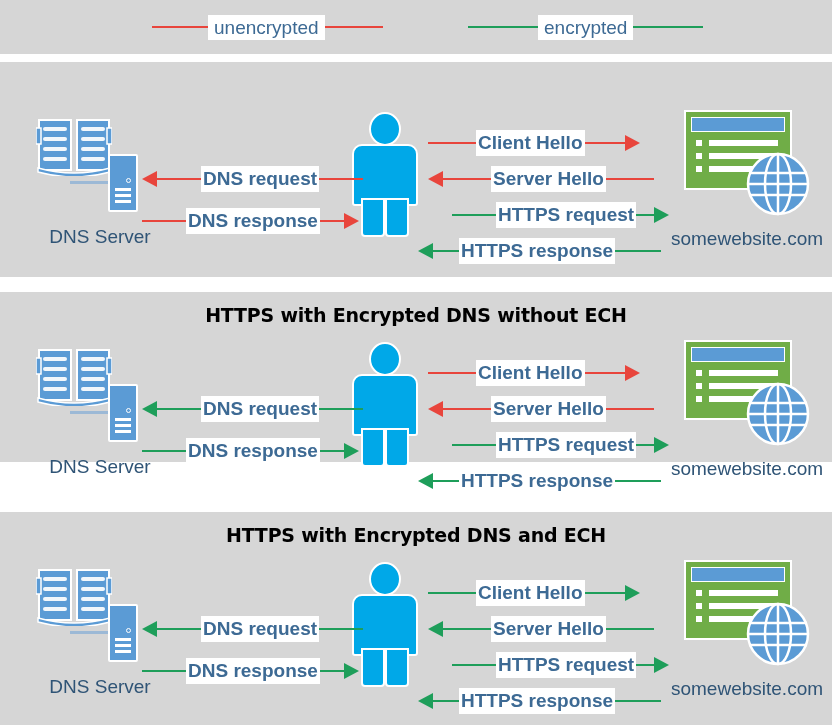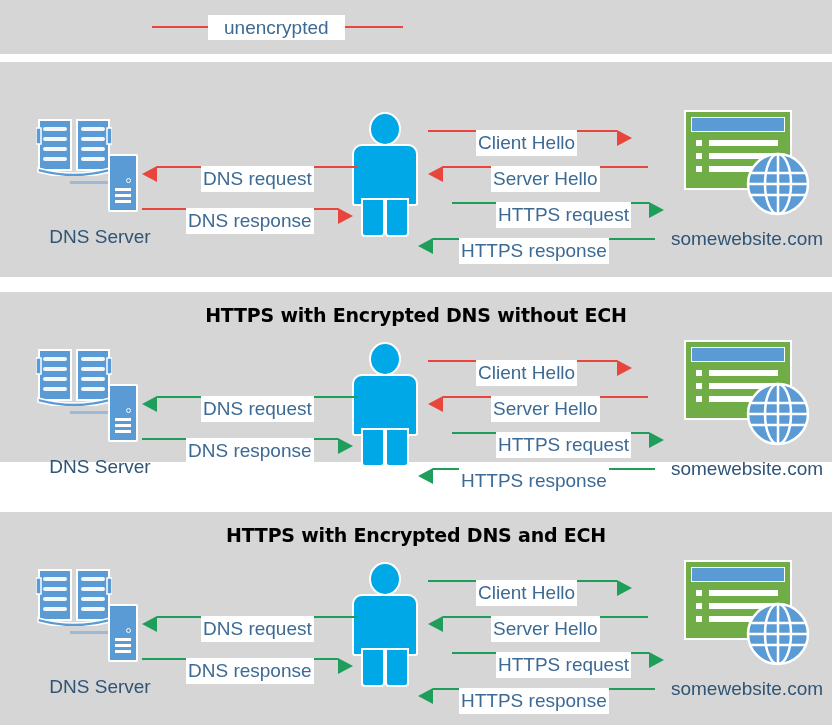--- a/index.html
+++ b/index.html
@@ -12,21 +12,21 @@
 
   
   .legend{
     position:absolute;left:0;top:0;width:832px;height:54px;
     background:#d6d6d6;
   }
   .legend-item{position:absolute;top:0;height:54px;display:flex;align-items:center;}
   .legend-line{height:0;border-top:2px solid #000;width:72px;}
   .legend-label{
     background:#ffffff;color:#3d6a94;
-    font-size:19px;line-height:23px;padding:1px 16px;white-space:nowrap;
+    font-size:19px;line-height:23px;padding:1px 6px;white-space:nowrap;
   }
 
   
   .panel{
     position:absolute;left:0;width:832px;background:#d6d6d6;
   }
   .panel-title{
     position:absolute;left:0;top:12px;width:832px;text-align:center;
     font-family:"DejaVu Sans",sans-serif;
     font-weight:bold;font-size:19px;color:#000000;letter-spacing:-.2px;
@@ -90,21 +90,21 @@
   .site-bar{height:6px;background:#ffffff;flex:1;}
   .globe{
     position:absolute;left:74px;top:42px;width:64px;height:64px;
   }
   .site-caption{
     position:absolute;left:-15px;top:118px;width:180px;text-align:center;
     color:#2f5476;font-size:19px;white-space:nowrap;
   }
 
   
-  .flow{position:absolute;height:26px;display:flex;align-items:flex-start;}
+  .flow{position:absolute;height:26px;display:flex;align-items:center;font-weight:bold;}
   .flow .seg{height:0;border-top:2px solid #000;}
   .flow .lbl{
     background:#ffffff;color:#3d6a94;font-size:19px;line-height:24px;
     padding:1px 2px;white-space:nowrap;
   }
   .head{
     width:0;height:0;border-top:8px solid transparent;border-bottom:8px solid transparent;
   }
   .head.right{border-left:15px solid #000;}
   .head.left{border-right:15px solid #000;}
@@ -112,20 +112,25 @@
 </head>
 <body>
 
 <div class="stage">
 
   <div class="legend" id="legend">
       <div class="legend-item" style="left: 152px;">
         <span class="legend-line" style="width:56px;border-top-color:#e8453c"></span>
         <span class="legend-label">unencrypted</span>
         <span class="legend-line" style="width:58px;border-top-color:#e8453c"></span>
+      </div>
+      <div class="legend-item" style="left: 468px;">
+        <span class="legend-line" style="width:70px;border-top-color:#1e9e5a"></span>
+        <span class="legend-label">encrypted</span>
+        <span class="legend-line" style="width:70px;border-top-color:#1e9e5a"></span>
       </div>
     </div>
 
   <div id="panels">
       <div class="panel" style="top: 62px; height: 215px;">
         <div class="dns-group">
     <svg class="book" viewBox="0 0 76 62" width="76" height="62">
     <g stroke="#ffffff" stroke-width="2">
       <path d="M3 6 h32 v50 h-32 z" fill="#5b9bd5"></path>
       <path d="M41 6 h32 v50 h-32 z" fill="#5b9bd5"></path>

